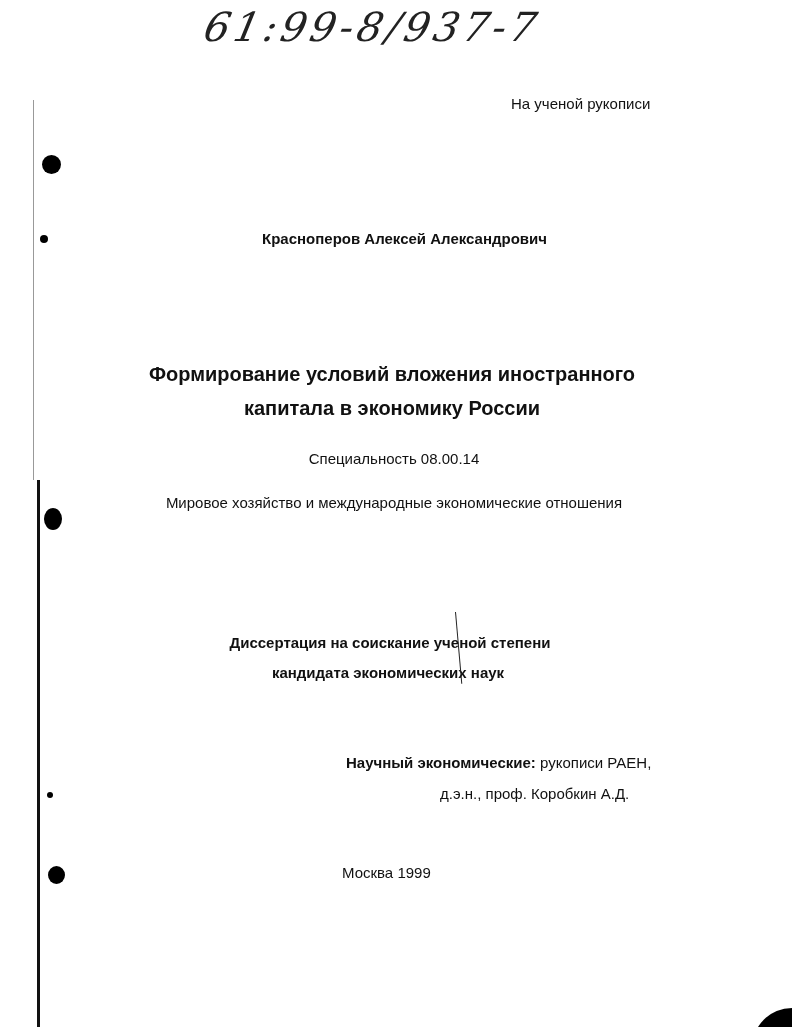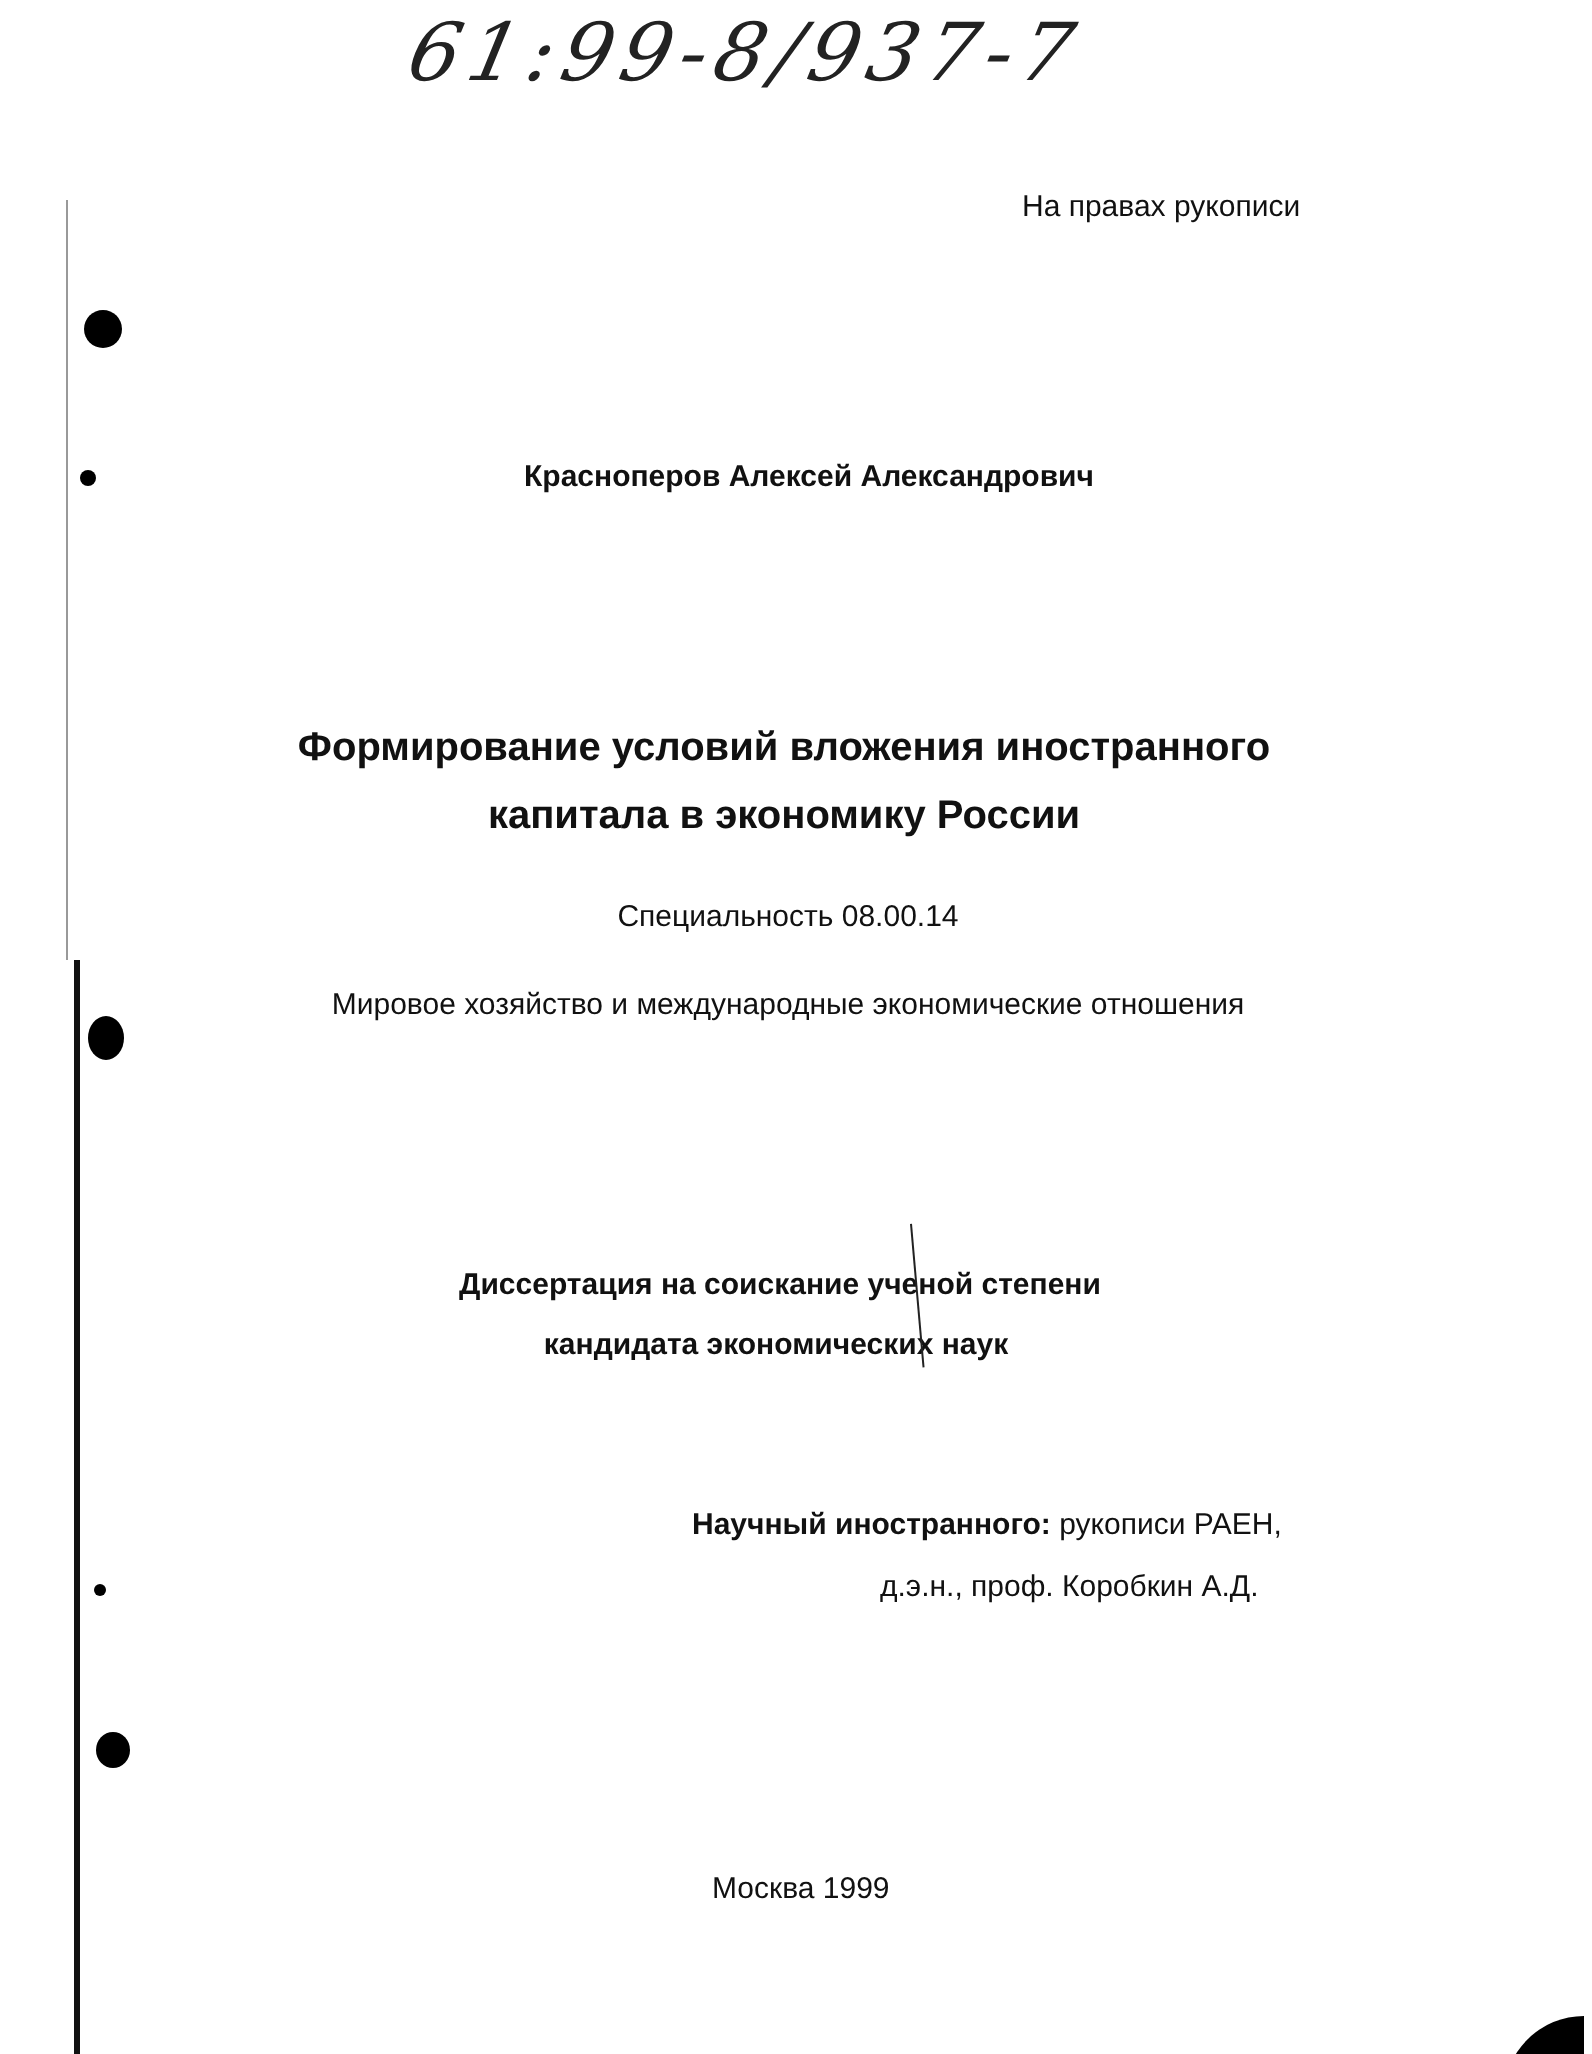--- a/index.html
+++ b/index.html
@@ -28,32 +28,32 @@
 <div class="margin-line" style="left:37px; top:480px; width:3px; height:547px;"></div>
 <div class="dot" style="left:42px; top:155px; width:19px; height:19px;"></div>
 <div class="dot" style="left:40px; top:235px; width:8px; height:8px;"></div>
 <div class="dot" style="left:44px; top:508px; width:18px; height:22px;"></div>
 <div class="dot" style="left:47px; top:792px; width:6px; height:6px;"></div>
 <div class="dot" style="left:48px; top:866px; width:17px; height:18px;"></div>
 <div class="dot" style="left:752px; top:1008px; width:40px; height:40px; border-radius:40px 0 0 0;"></div>
 
 <div class="abs hand">61:99-8/937-7</div>
 
-<div class="abs regular" style="left:511px; top:95px;">На правах рукописи</div>
+<div class="abs regular" style="left:511px; top:95px;">На ученой рукописи</div>
 
 <div class="abs regular" style="left:262px; top:230px;font-weight:bold;">Красноперов Алексей Александрович</div>
 
 <div class="abs title" style="top:363px;">Формирование условий вложения иностранного</div>
 <div class="abs title" style="top:397px;">капитала в экономику России</div>
 
 <div class="abs regular center" style="top:450px;">Специальность 08.00.14</div>
 <div class="abs regular center" style="top:494px;">Мировое хозяйство и международные экономические отношения</div>
 
 <div class="abs regular bold center" style="top:634px; left:-8px;">Диссертация на соискание ученой степени</div>
 <div class="abs regular bold center" style="top:664px; left:-10px;">кандидата экономических наук</div>
 <div class="pen-stroke" style="left:455px; top:612px; height:72px; transform:rotate(-5deg);"></div>
 
 <div class="abs regular" style="left:346px; top:754px;">
-  <span class="bold">Научный иностранного:</span><span> рукописи РАЕН,</span>
+  <span class="bold">Научный экономические:</span><span> рукописи РАЕН,</span>
 </div>
 <div class="abs regular" style="left:440px; top:785px;">д.э.н., проф. Коробкин А.Д.</div>
 
-<div class="abs regular" style="left:342px; top:936px;margin-left:14px;">Москва 1999</div>
+<div class="abs regular" style="left:342px; top:864px;">Москва 1999</div>
 
 </body></html>

